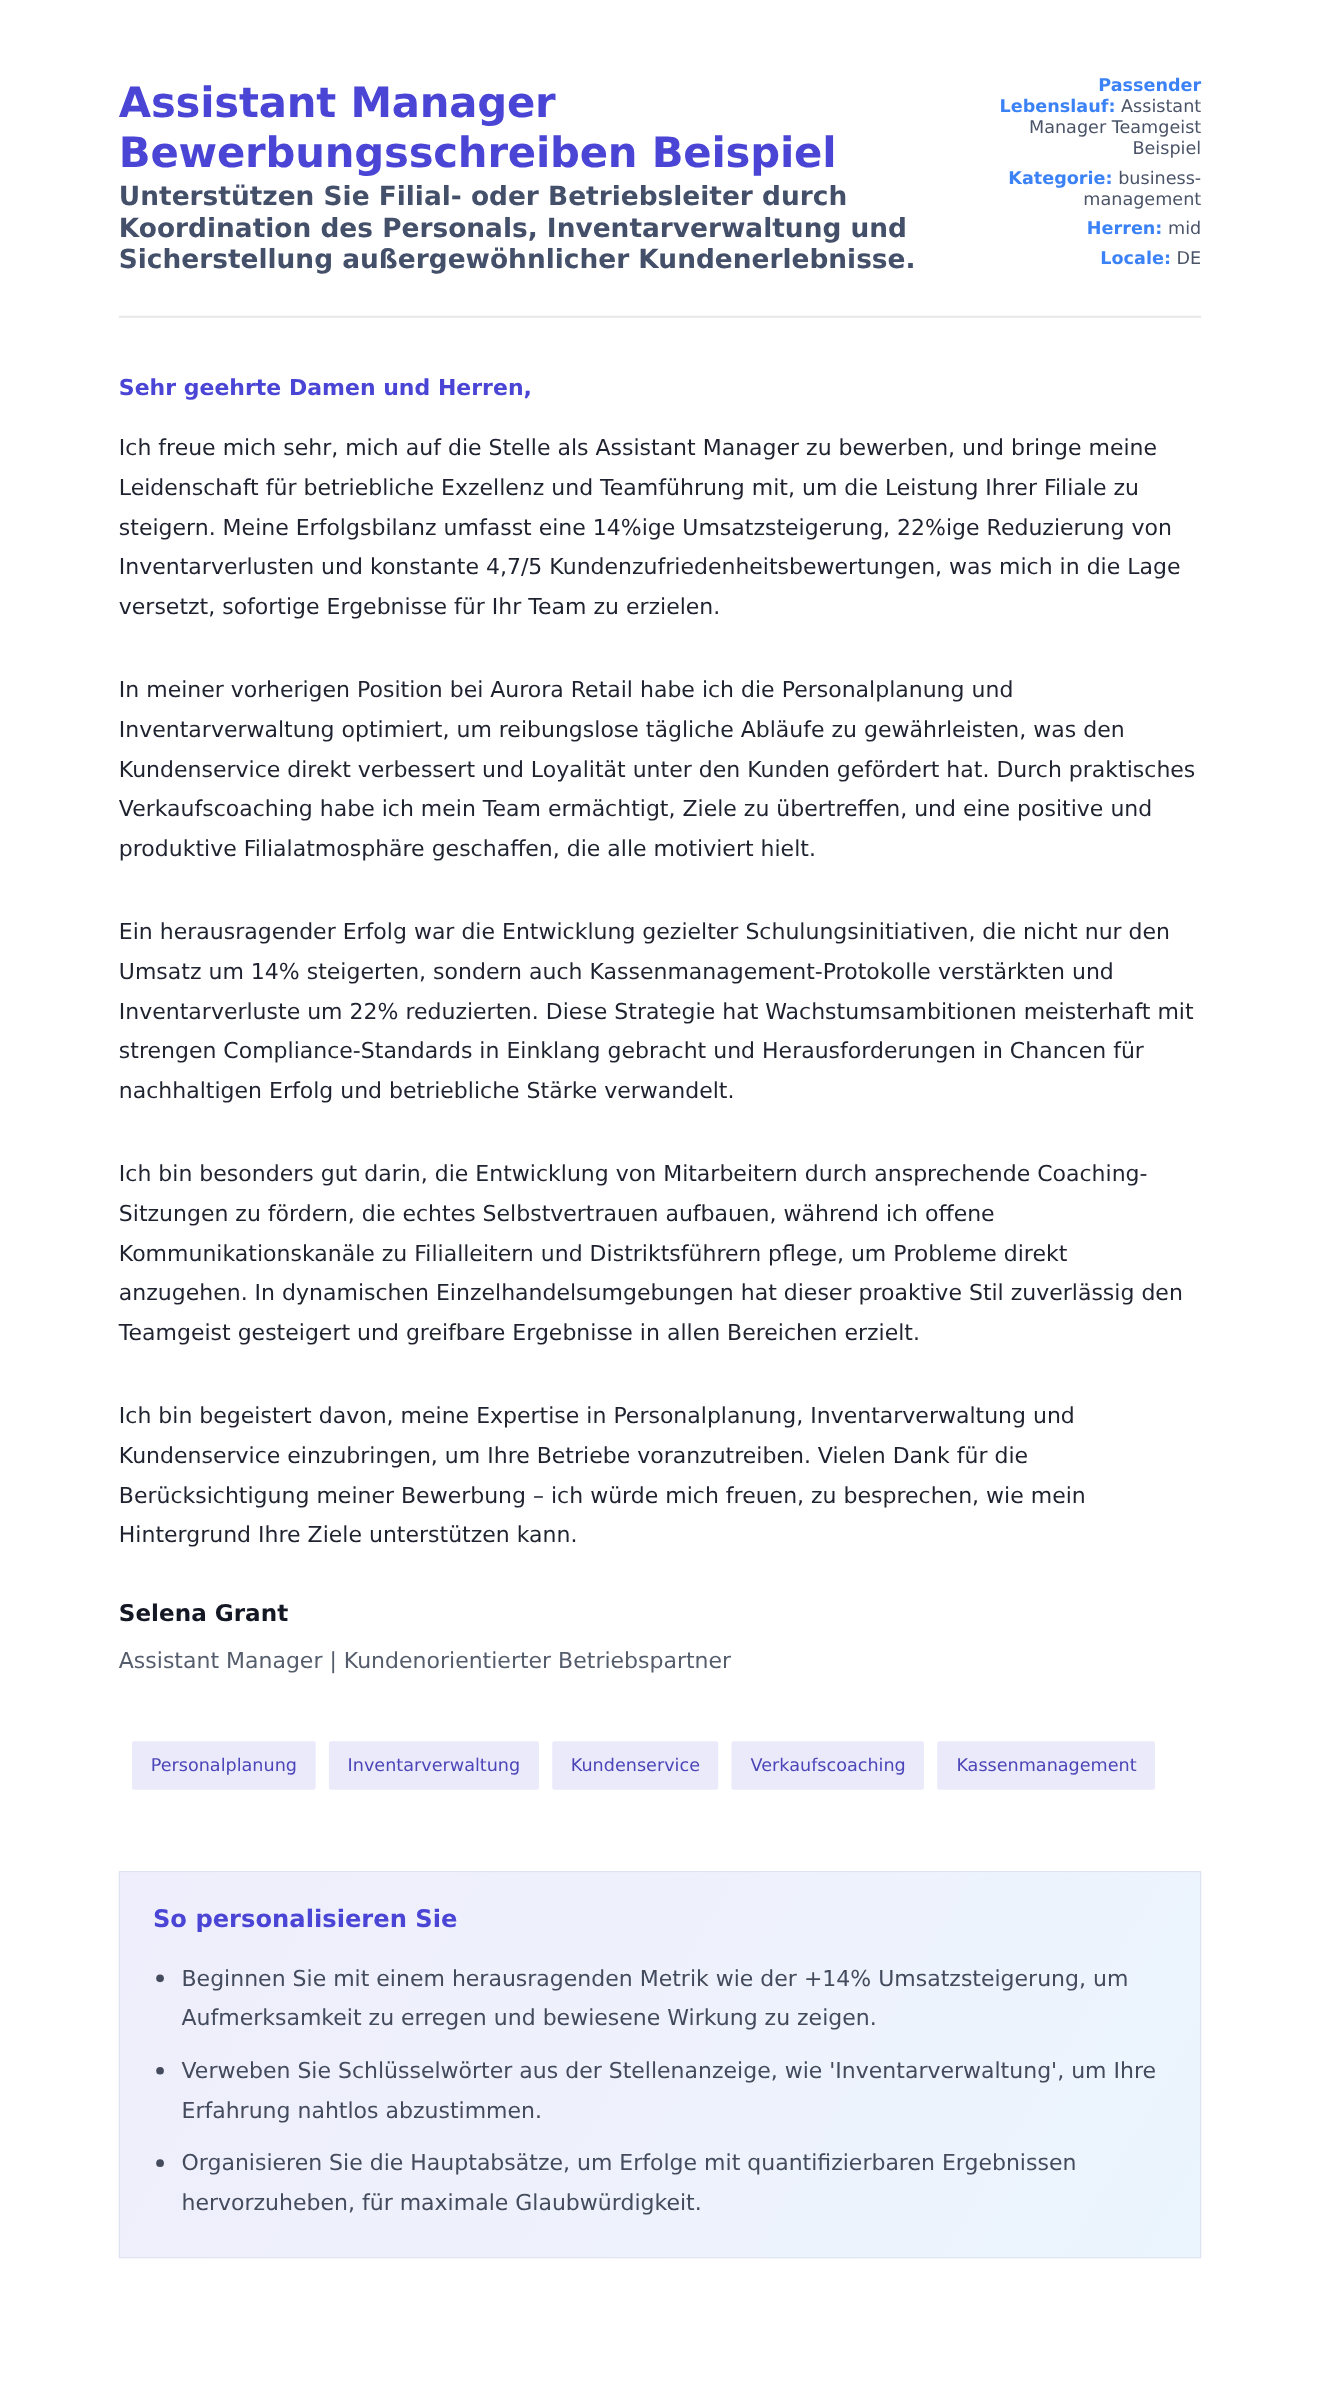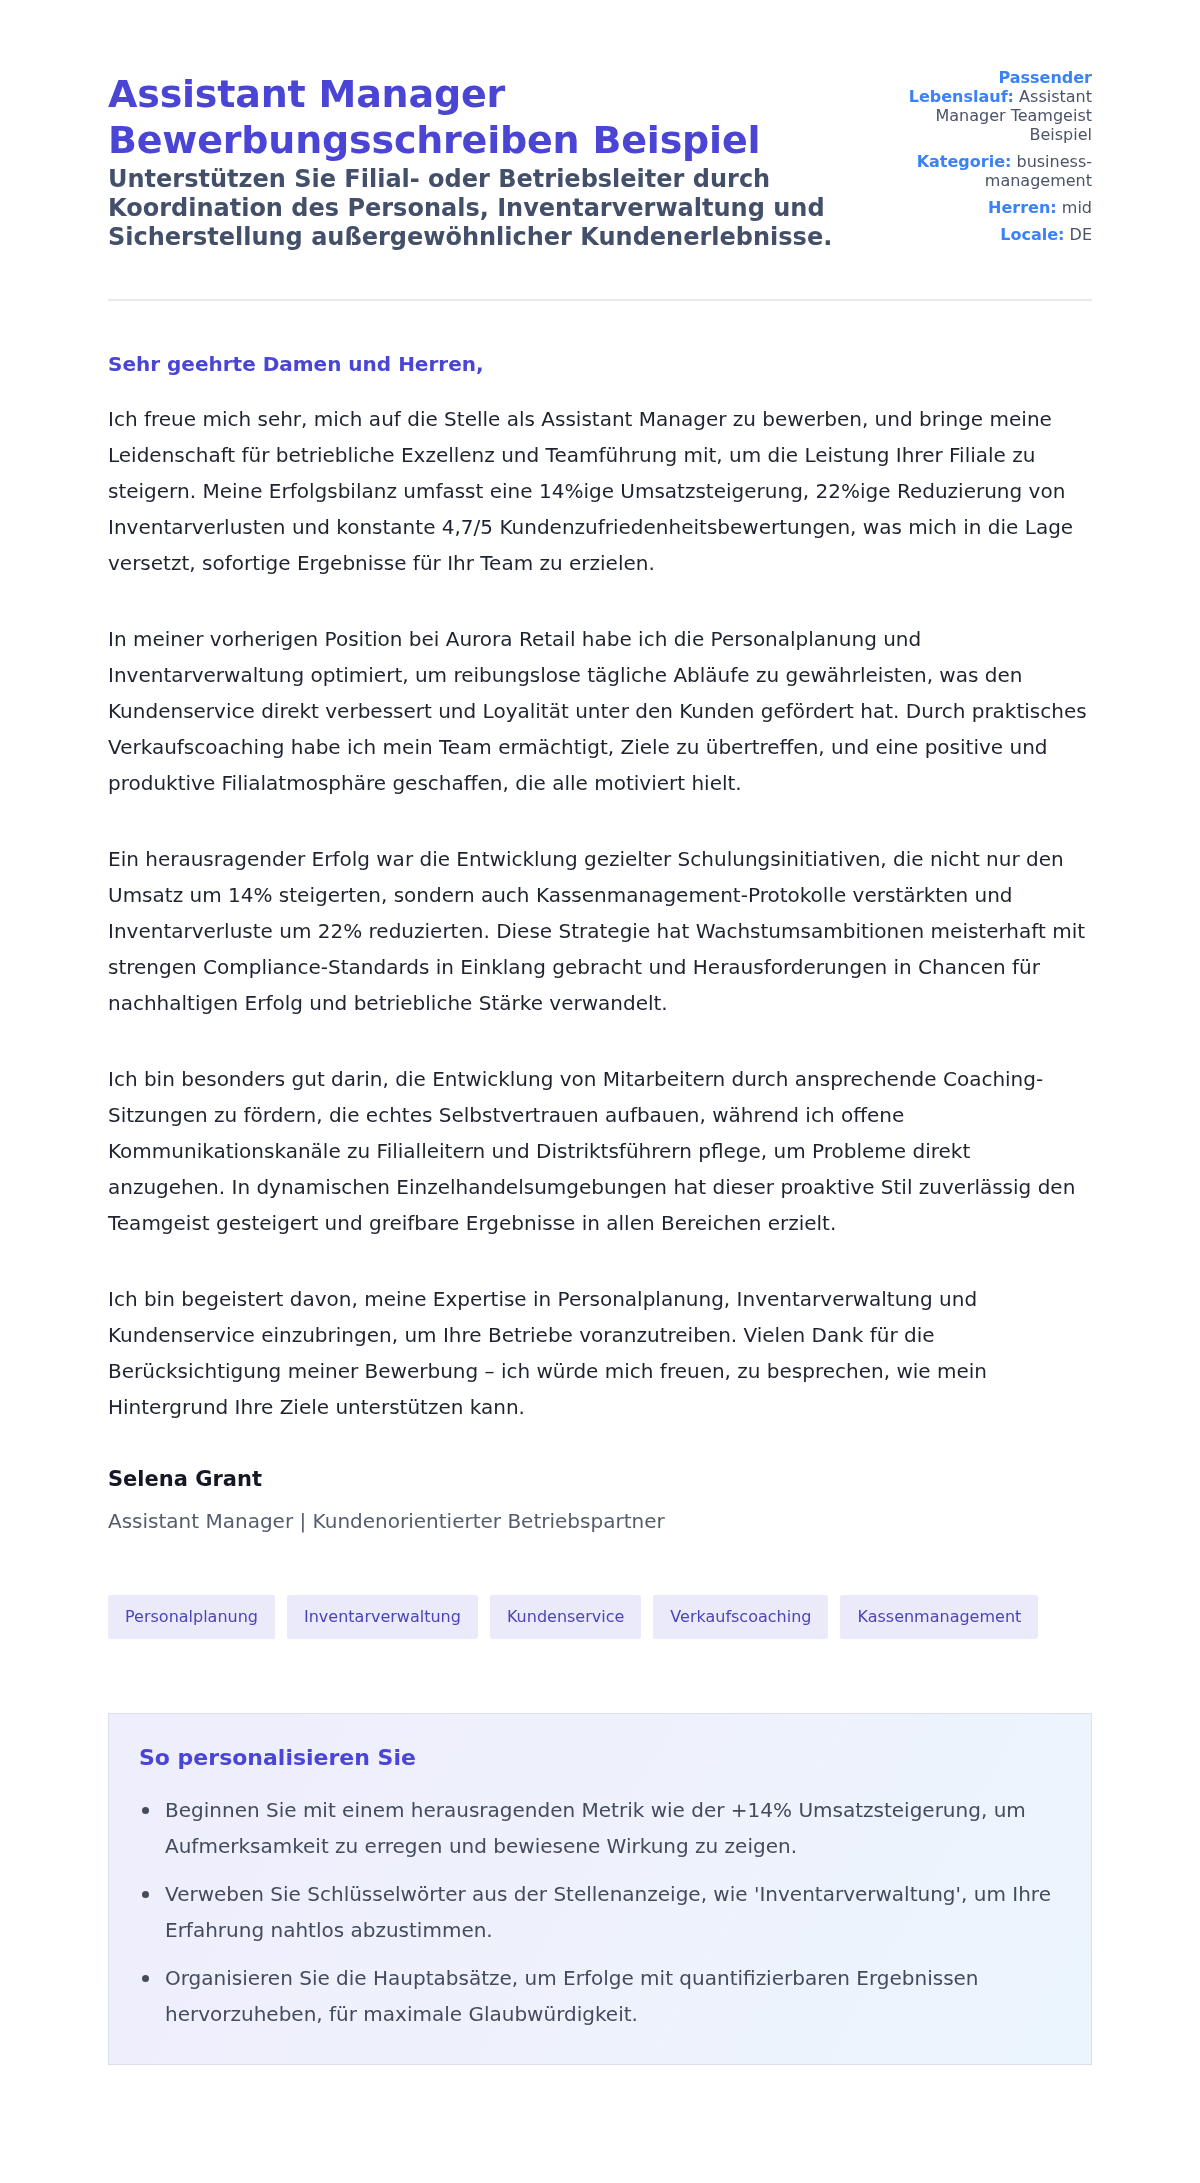--- a/index.html
+++ b/index.html
@@ -10,22 +10,22 @@
       font-family: "DejaVu Sans", sans-serif;
       color: #1f2330;
     }
     .page {
       width: 1200px;
       padding: 68px 108px 60px 108px;
     }
     .header {
       display: flex;
       justify-content: space-between;
-      align-items: flex-end;
-      padding-bottom: 47px;
+      align-items: center;
+      padding-bottom: 35px;
       border-bottom: 2px solid #e9e9ec;
     }
     .header-left { width: 780px; }
     .title {
       color: #4b45d6;
       font-weight: bold;
       font-size: 38px;
       line-height: 46px;
       letter-spacing: -0.2px;
     }
@@ -74,20 +74,21 @@
     .sig-title {
       margin-top: 14px;
       font-size: 20px;
       line-height: 28px;
       color: #555d6d;
     }
     .tags {
       display: flex;
       gap: 12px;
       margin-top: 60px;
+      margin-left: 12px;
     }
     .tag {
       background: #ebeafb;
       color: #4b45b8;
       font-size: 16px;
       line-height: 20px;
       padding: 12px 17px;
       border-radius: 2px;
     }
     .tips {

